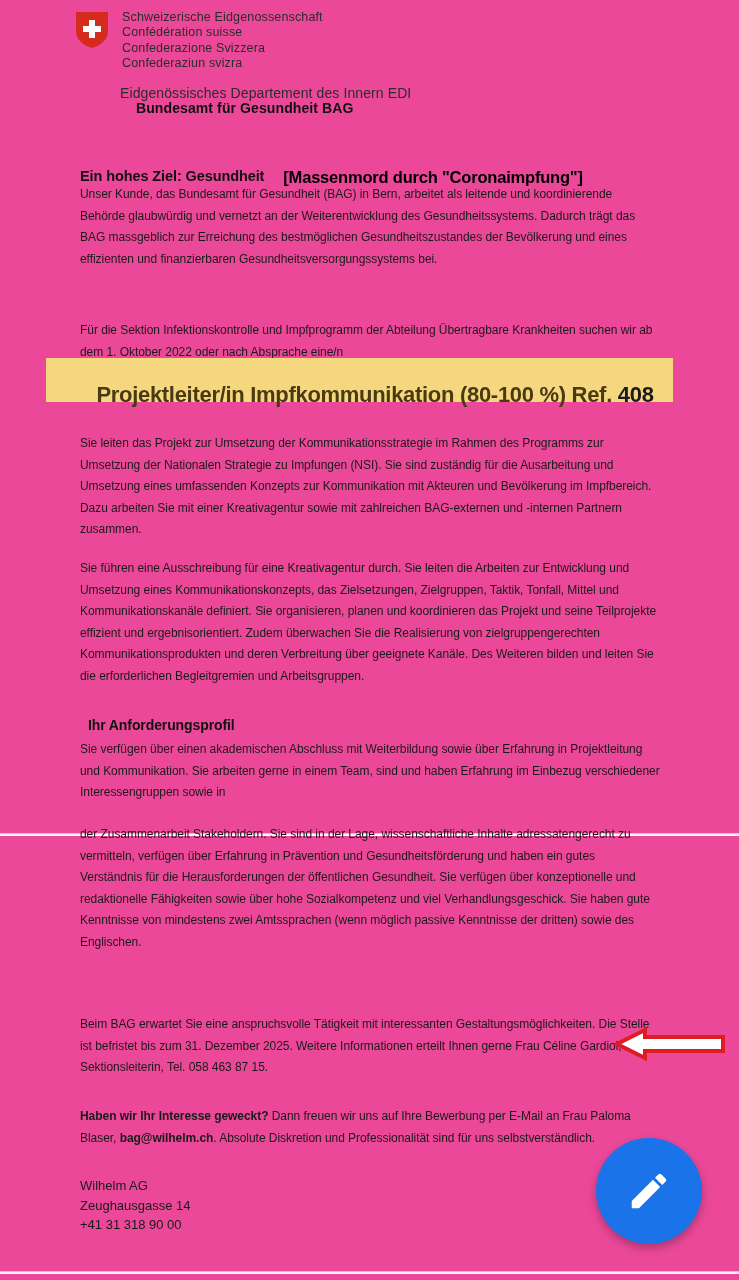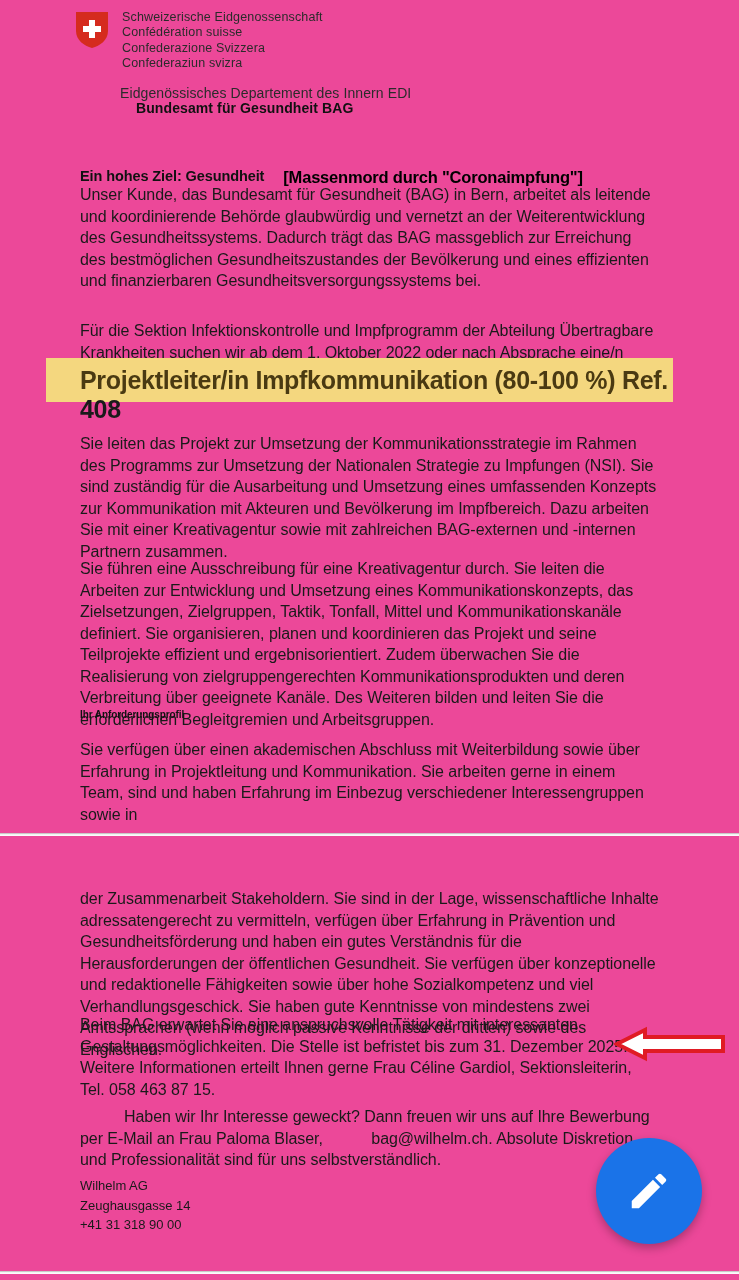--- a/index.html
+++ b/index.html
@@ -88,43 +88,43 @@
   .annotation-text {
     margin-left: 19px;
     font-size: 16.5px;
     font-weight: bold;
     color: #000000;
     letter-spacing: -0.2px;
   }
 
   p.body {
     margin: 0;
-    font-size: 16px;
+    font-size: 12px;
     line-height: 21.5px;
     color: #1a1a1a;
     letter-spacing: -0.05px;
   }
 
   .p-intro   { top: 184px; }
   .p-section { top: 320px; }
   .p-tasks1  { top: 433px; }
   .p-tasks2  { top: 558px; }
   .h-profile { top: 709px; }
   .p-profile { top: 739px; }
-  .p-cont    { top: 888px; }
+  .p-cont    { top: 824px; }
   .p-terms   { top: 1014px; }
   .p-contact { top: 1106px; }
   .addr      { top: 1176px; }
 
   .subhead {
     position: absolute;
     left: 80px;
     width: 580px;
-    margin: 0;
-    font-size: 10px;
+    margin: 8px;
+    font-size: 14px;
     font-weight: bold;
     color: #111111;
     letter-spacing: -0.1px;
   }
 
   
   .title-wrap {
     position: absolute;
     left: 80px;
     top: 366px;
@@ -135,46 +135,47 @@
     left: -34px;
     top: -8px;
     width: 627px;
     height: 44px;
     background: #f4d77f;
     z-index: 0;
   }
   .job-title {
     position: relative;
     z-index: 1;
-    margin: 0;
-    font-size: 25px;
+    margin: 14px;
+    font-size: 22px;
     font-weight: bold;
     line-height: 29px;
     color: #4a3a12;
     letter-spacing: -0.3px;
+    text-align: center;
   }
   .job-title .ref-num { color: #1a1a1a; }
 
   
   .addr {
     position: absolute;
     left: 80px;
     width: 400px;
     font-size: 13px;
     line-height: 19.6px;
     color: #1a1a1a;
   }
   .addr a,
   .addr .link {
     color: #1a1a1a;
     text-decoration: underline;
     margin-top: 48px;
   }
 
-  b, .b { font-weight: normal; margin-left: 44px; }
+  b, .b { font-weight: bold; }
 
   
   .divider {
     position: absolute;
     left: 0;
     width: 739px;
     height: 3px;
     background: linear-gradient(to bottom, #c9c9c9 0, #c9c9c9 1px, #eeeeee 1px, #ffffff 3px);
   }
   .divider.top { top: 833px; }

